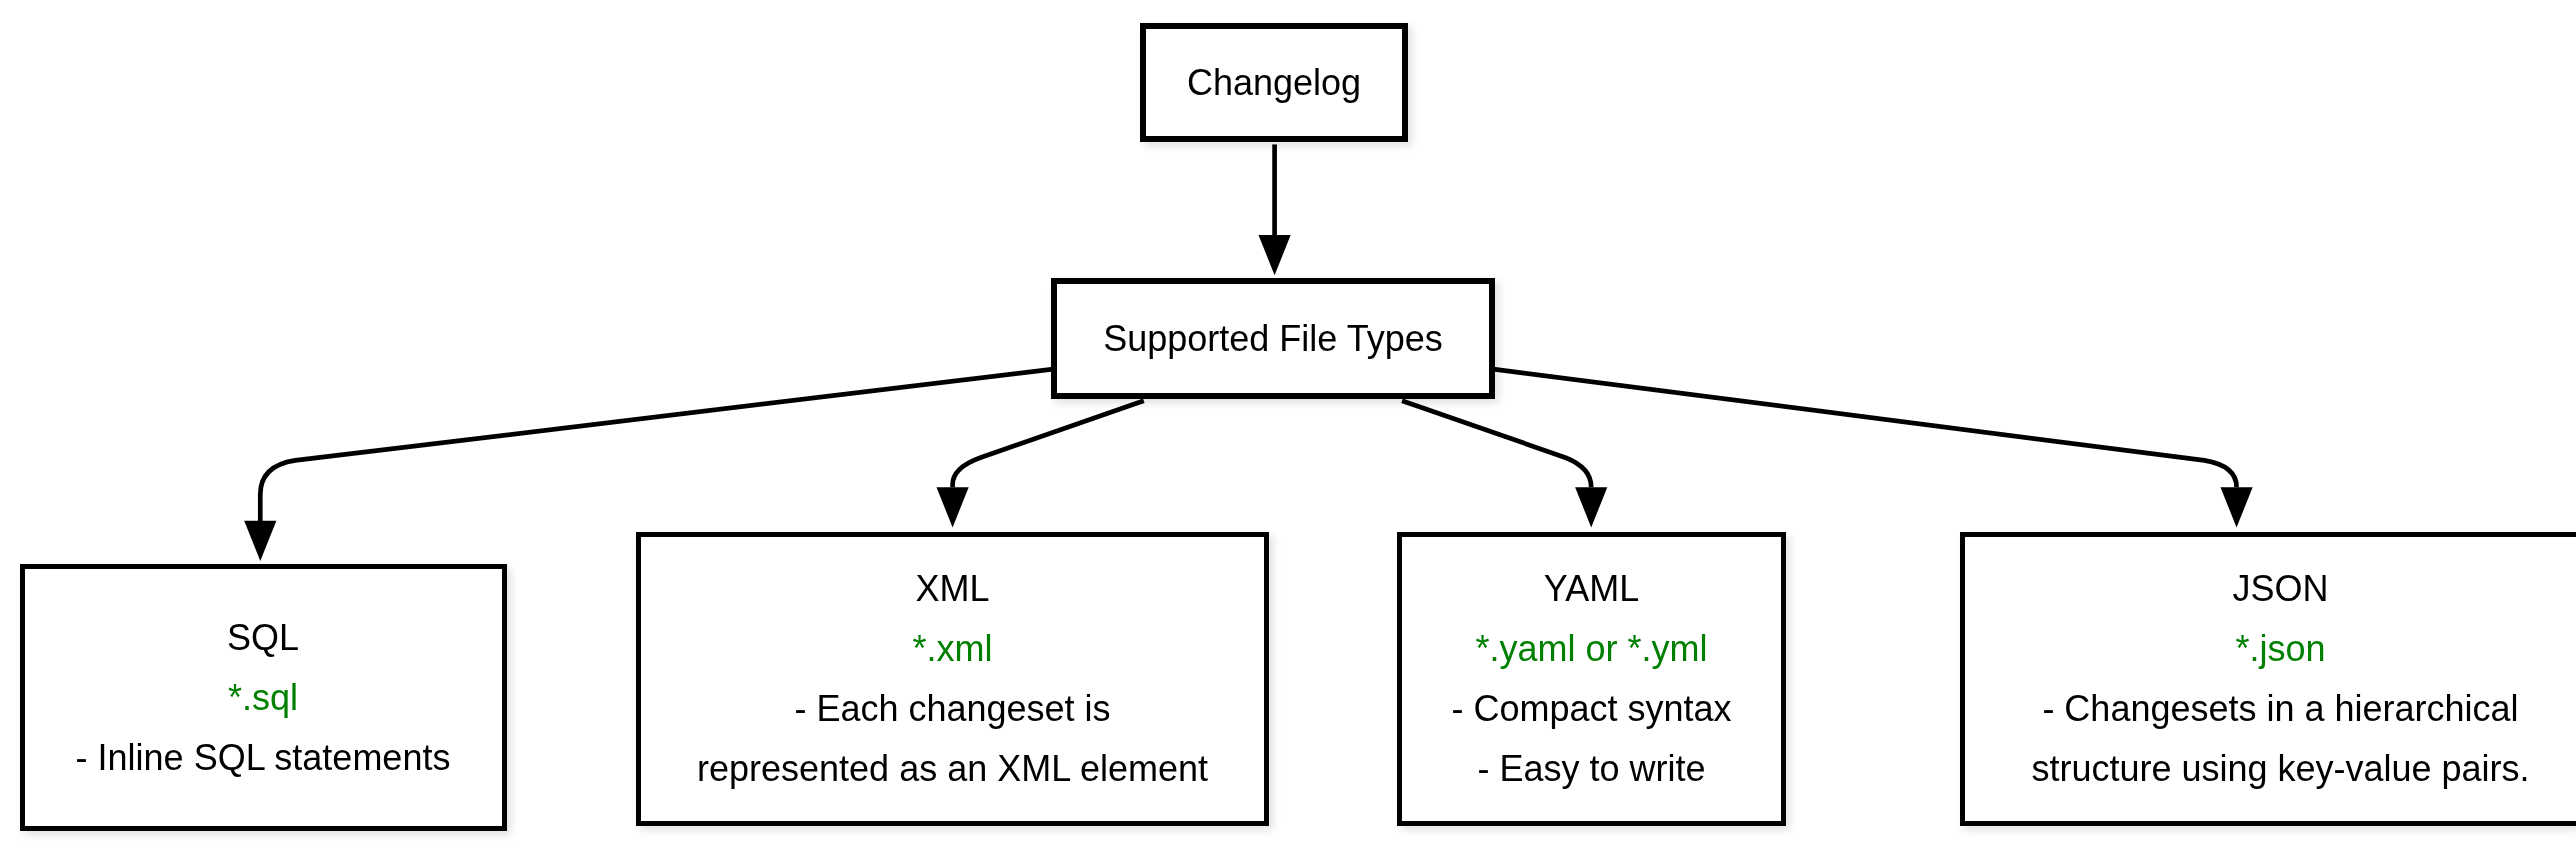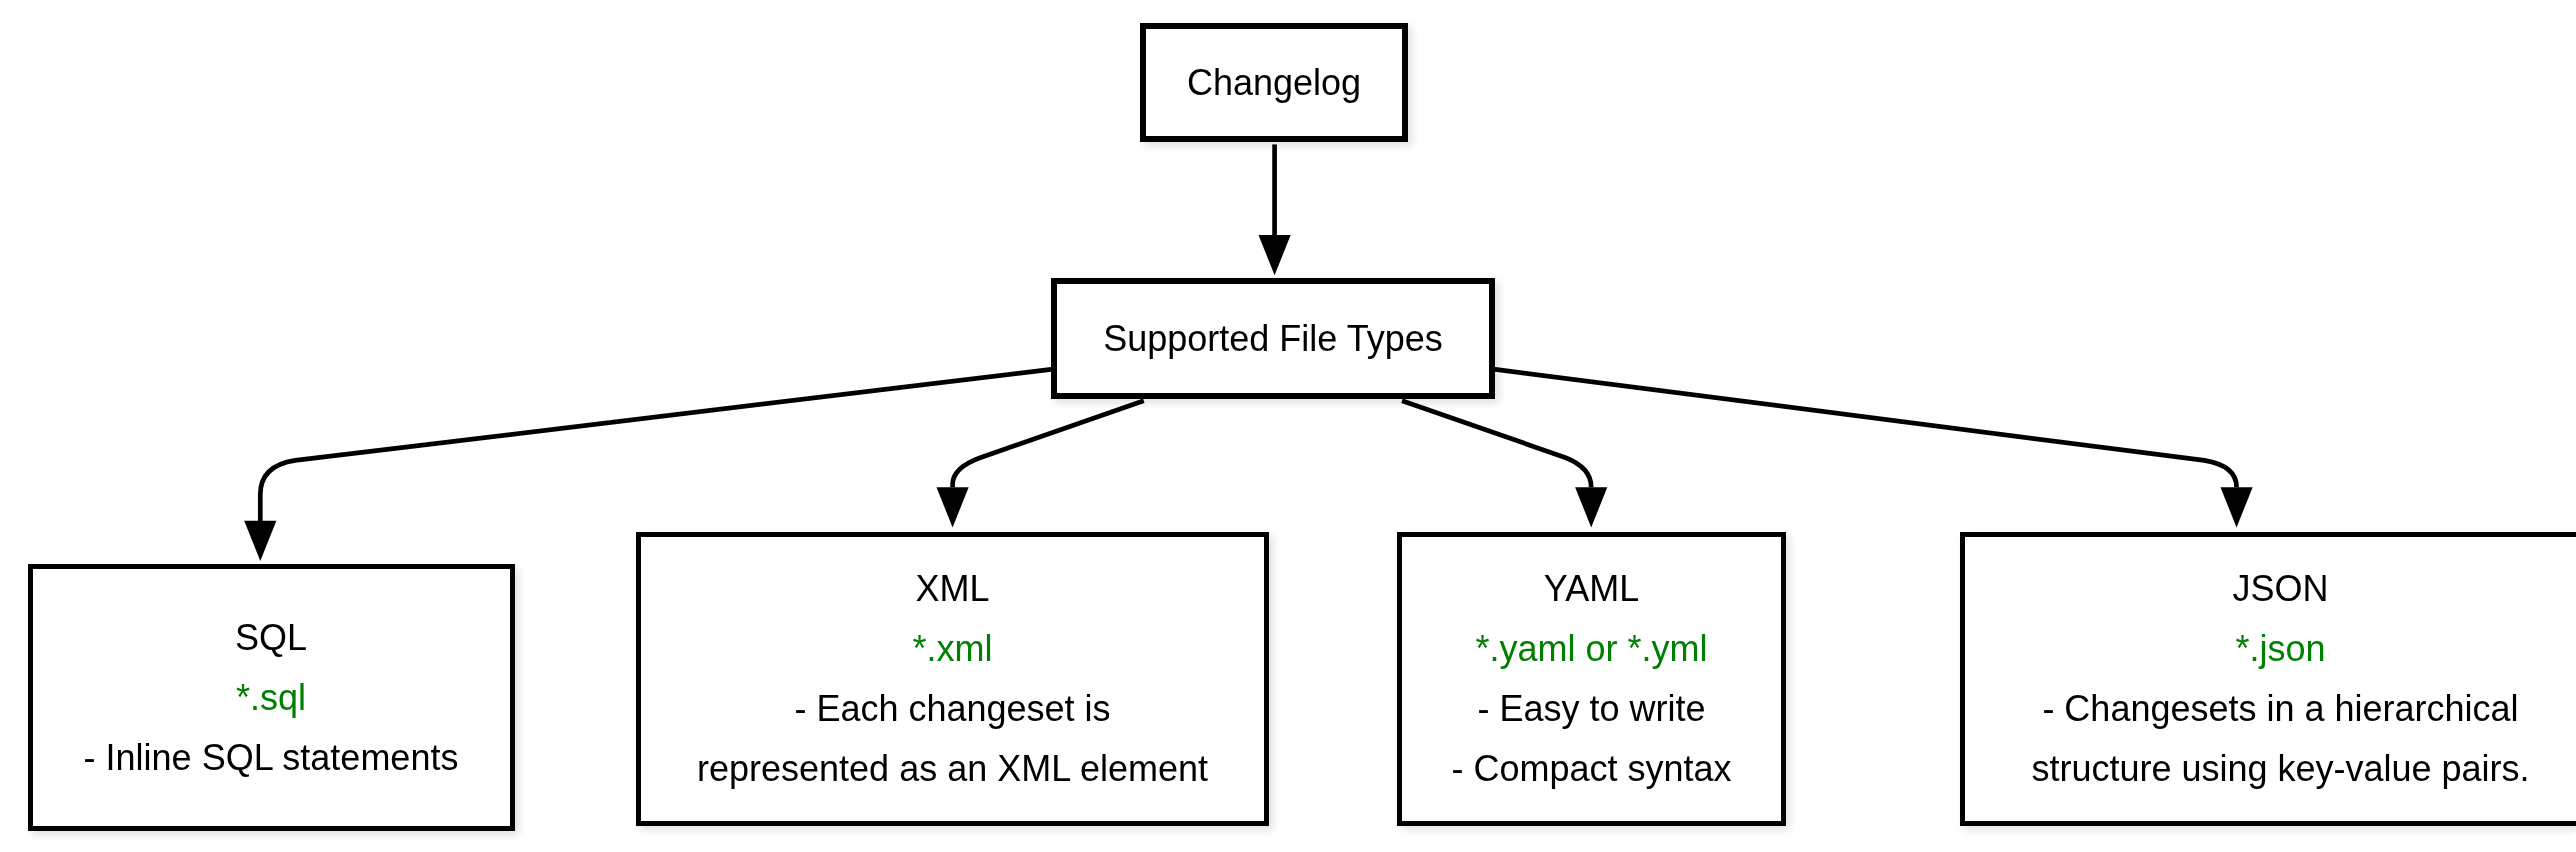--- a/index.html
+++ b/index.html
@@ -68,38 +68,38 @@
   </svg>
 
   <div class="node root" style="left:1140px; top:23px; width:268px; height:119px;">
     <span>Changelog</span>
   </div>
 
   <div class="node hub" style="left:1051px; top:278px; width:444px; height:121px;text-align:center;">
     <span>Supported File Types</span>
   </div>
 
-  <div class="node" style="left:19.5px; top:564px; width:487px; height:267px;margin-left:8px;">
+  <div class="node" style="left:19.5px; top:564px; width:487px; height:267px;">
     <span>SQL</span>
     <span style="color: rgb(0, 128, 0);">*.sql</span>
     <span>- Inline SQL statements</span>
   </div>
 
   <div class="node" style="left:636px; top:532px; width:633px; height:294px;text-align:center;">
     <span>XML</span>
     <span style="color: rgb(0, 128, 0);">*.xml</span>
     <span>- Each changeset is</span>
     <span>represented as an XML element</span>
   </div>
 
   <div class="node" style="left:1397px; top:532px; width:389px; height:294px;">
     <span>YAML</span>
     <span style="color: rgb(0, 128, 0);">*.yaml or *.yml</span>
+    <span>- Compact syntax</span>
     <span>- Easy to write</span>
-    <span>- Compact syntax</span>
   </div>
 
   <div class="node" style="left:1916px; top:532px; width:641px; height:294px;margin-left:44px;">
     <span>JSON</span>
     <span style="color: rgb(0, 128, 0);">*.json</span>
     <span>- Changesets in a hierarchical</span>
     <span>structure using key-value pairs.</span>
   </div>
 
 </div>

